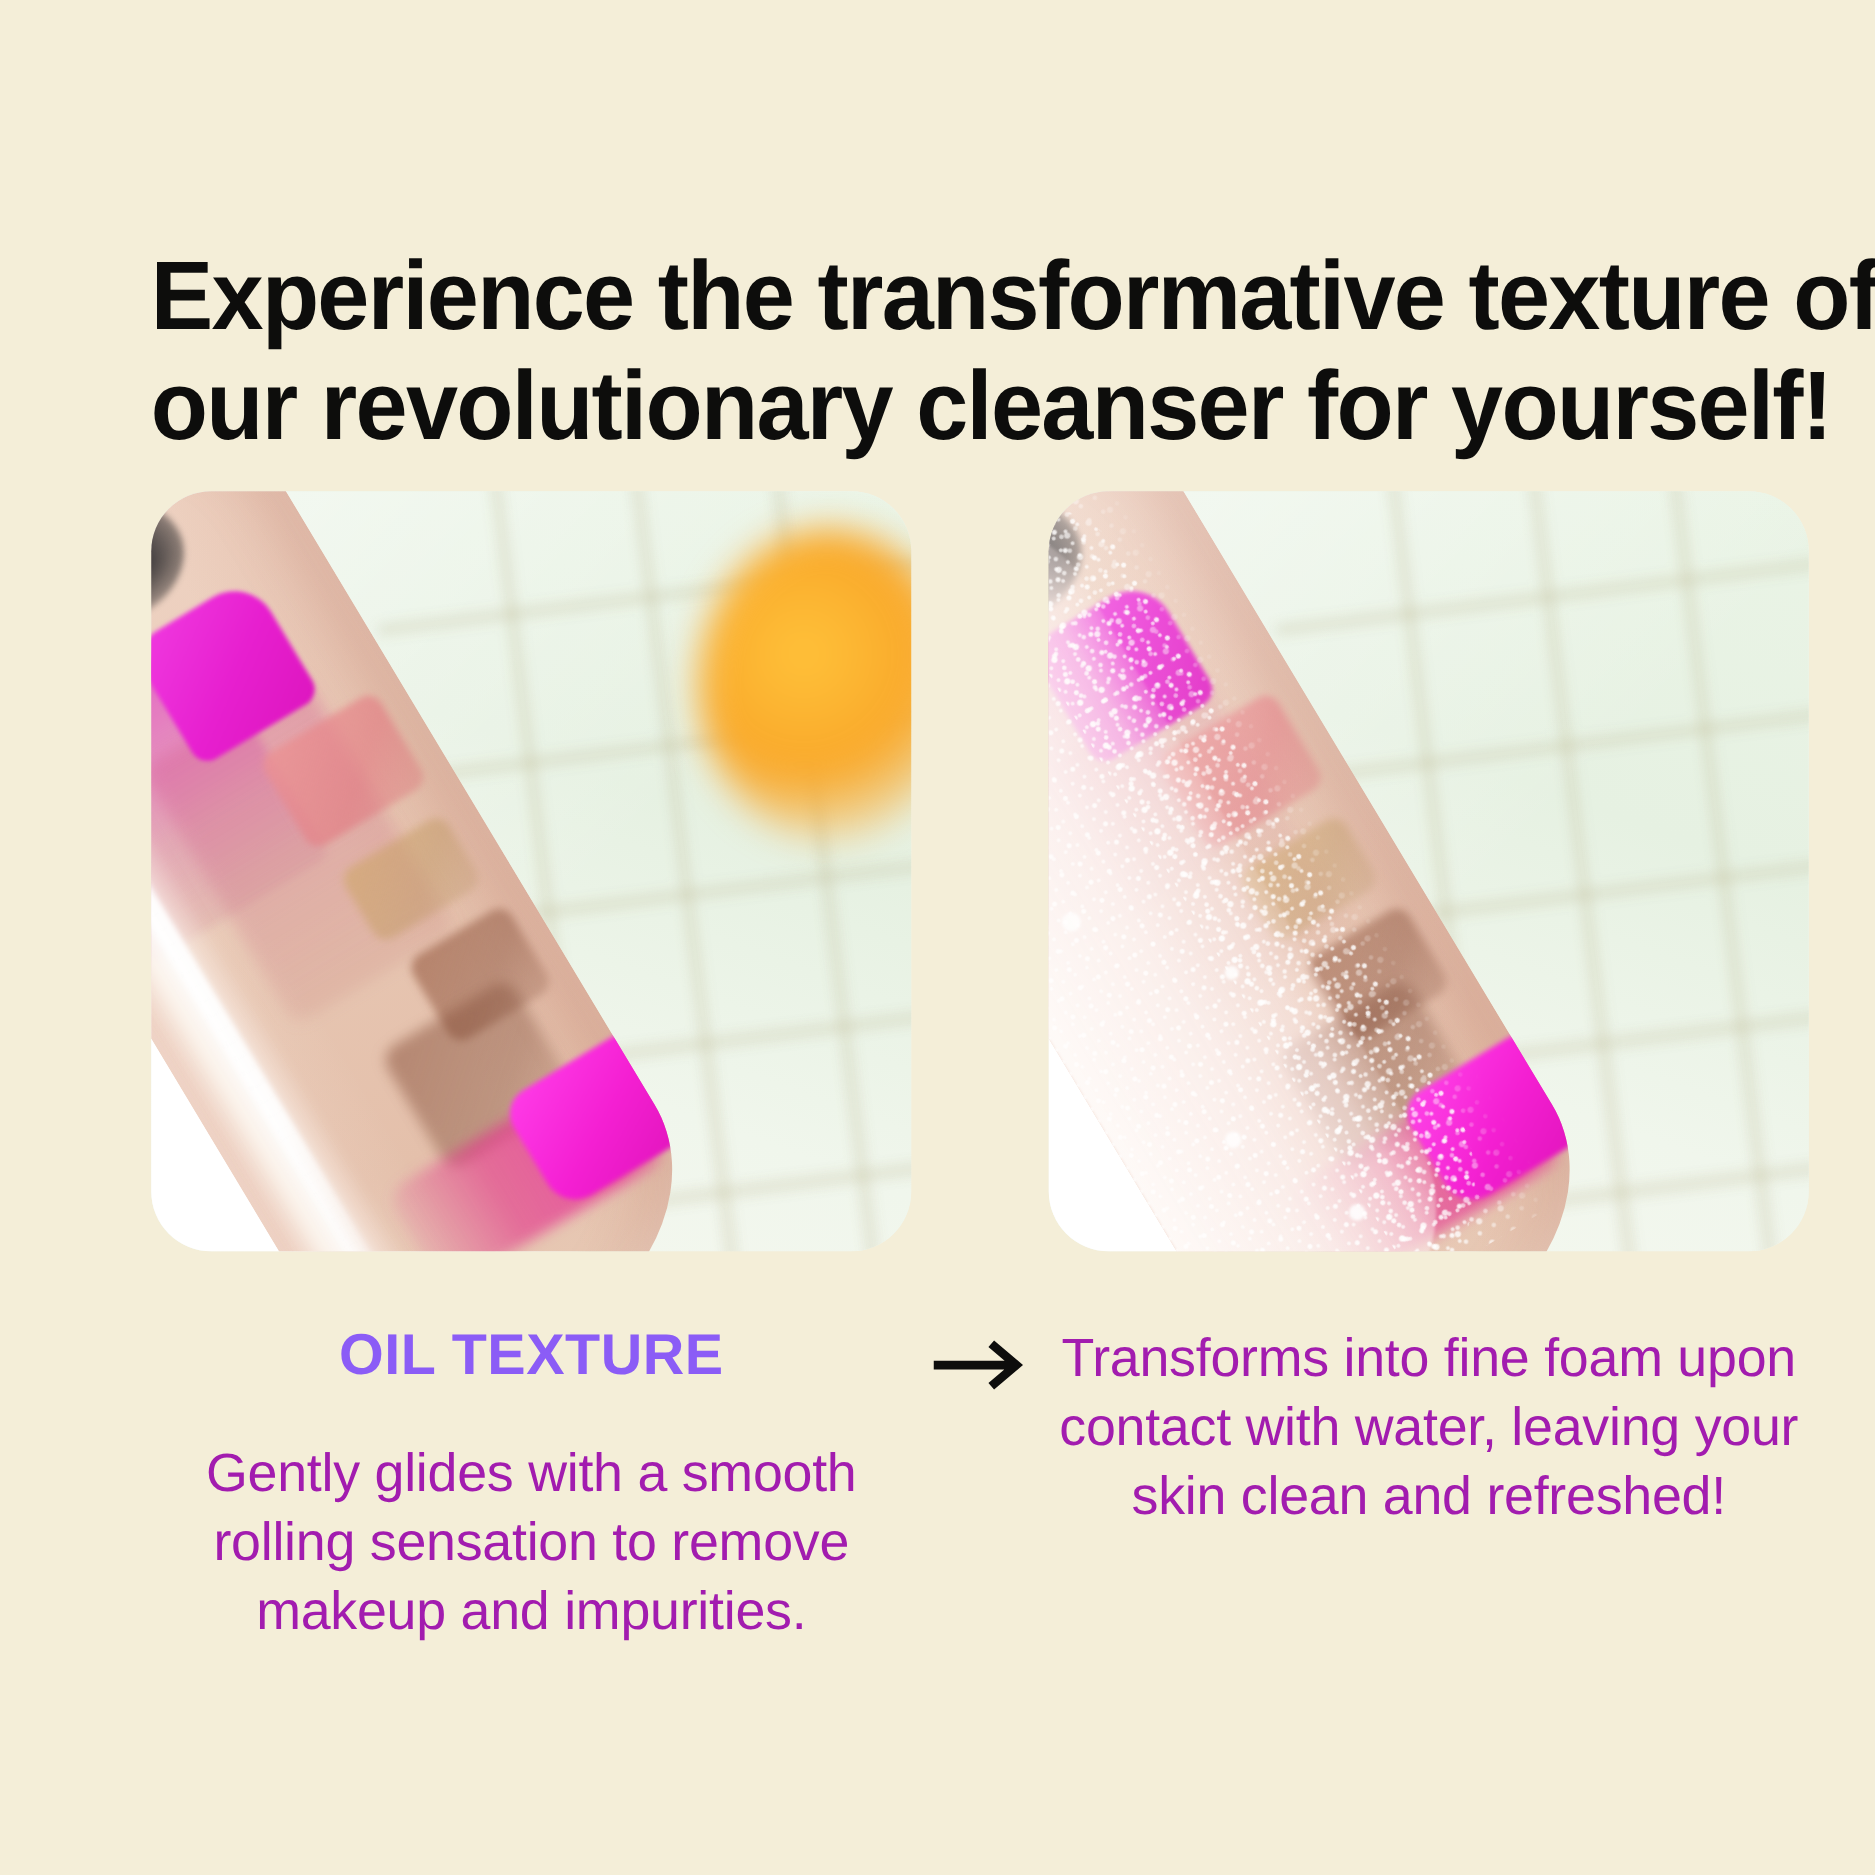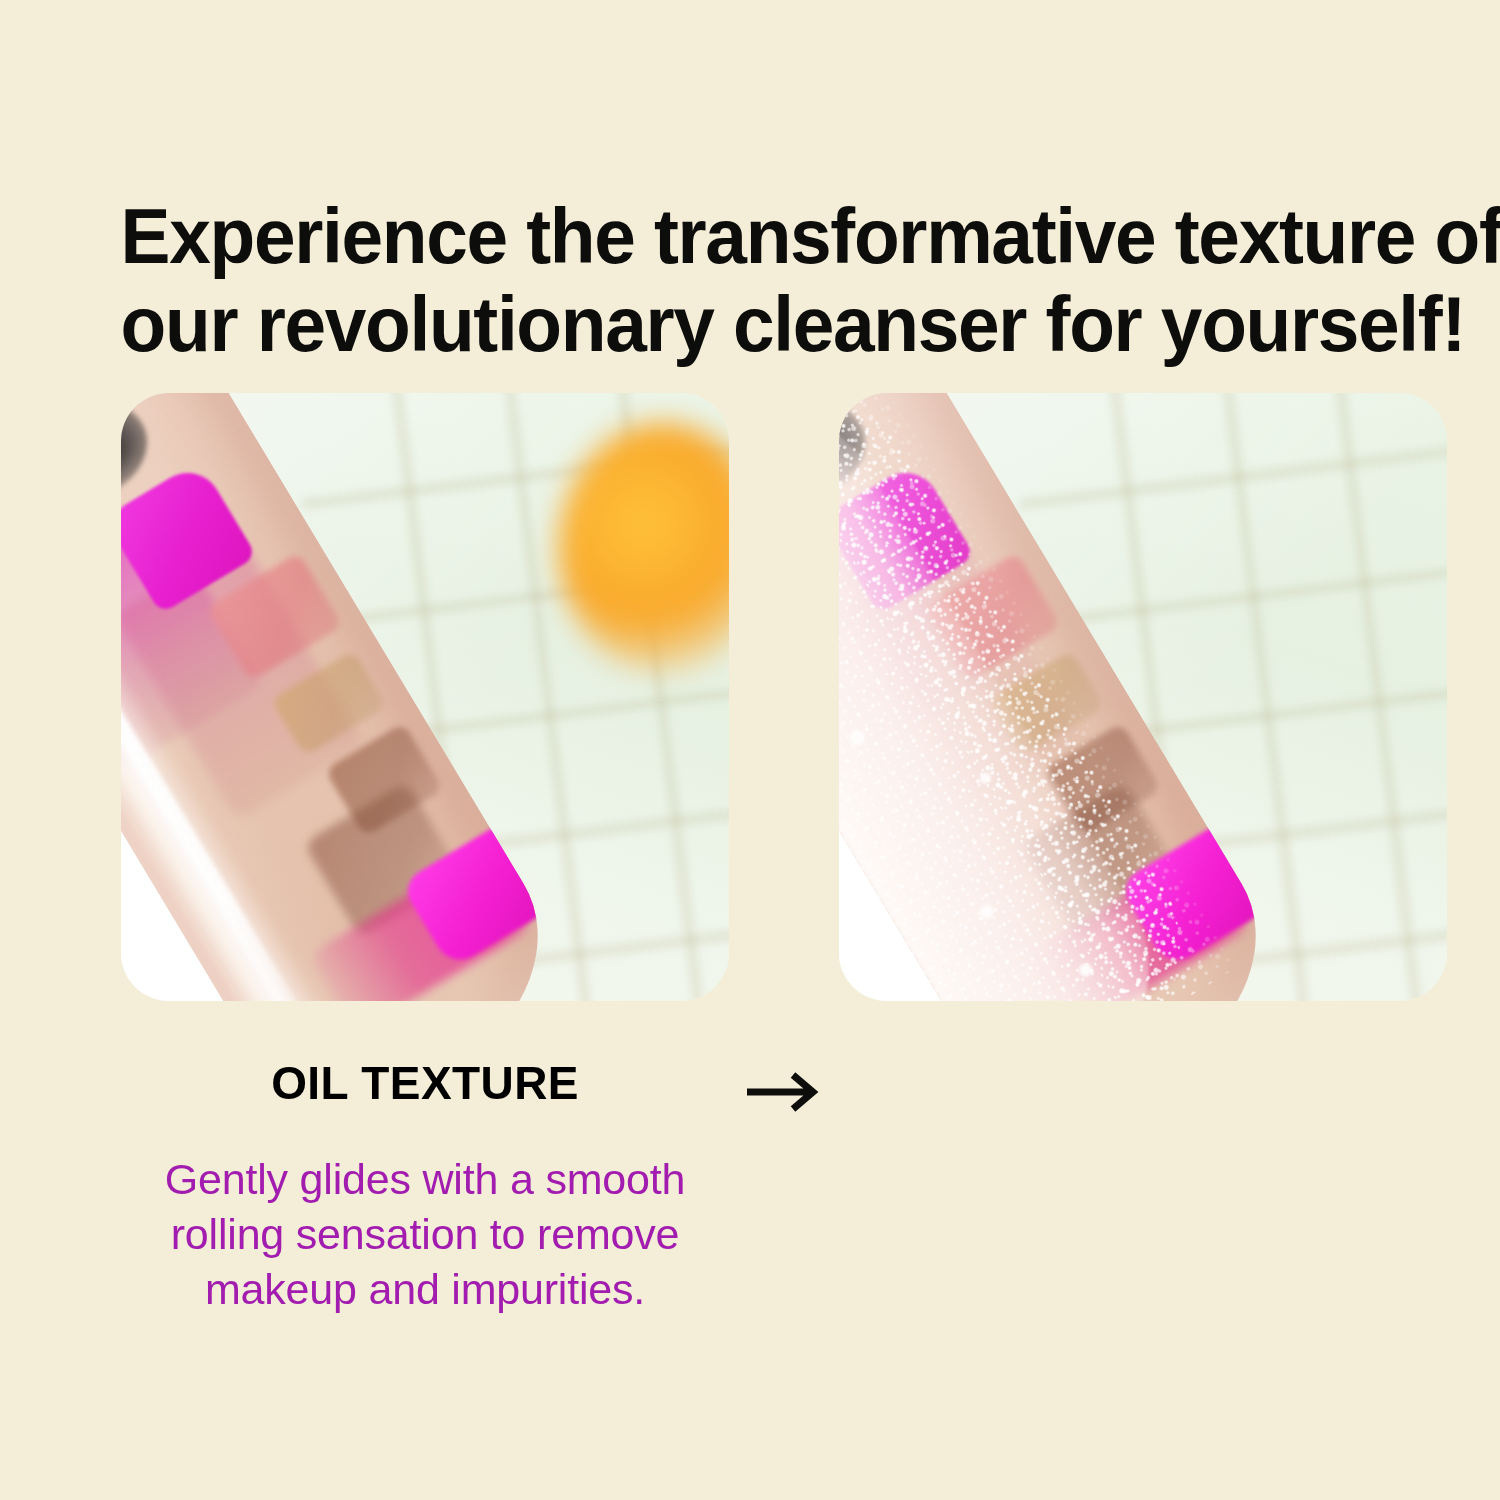--- a/index.html
+++ b/index.html
@@ -311,21 +311,21 @@
   .cap-col {
     position: absolute;
     top: 0;
     width: 608px;
     text-align: center;
   }
   .cap-col.left  { left: 88px; }
   .cap-col.right { left: 806px; }
 
   .cap-title {
-    color: #000000;
+    color: #8b5cf6;
     font-weight: 700;
     font-size: 46px;
     letter-spacing: 0.4px;
     line-height: 1;
     margin: 0 0 46px 0;
   }
   .cap-body {
     color: #a21caf;
     font-weight: 400;
     font-size: 43px;
@@ -404,16 +404,17 @@
     </div>
 
   </div>
 
   <div class="captions">
     <div class="cap-col left">
       <div class="cap-title">OIL TEXTURE</div>
       <p class="cap-body">Gently glides with a smooth rolling sensation to remove makeup and impurities.</p>
     </div>
     <div class="cap-col right">
+      <p class="cap-body">Transforms into fine foam upon contact with water, leaving your skin clean and refreshed!</p>
     </div>
   </div>
 
 </div>
 
 </body></html>

